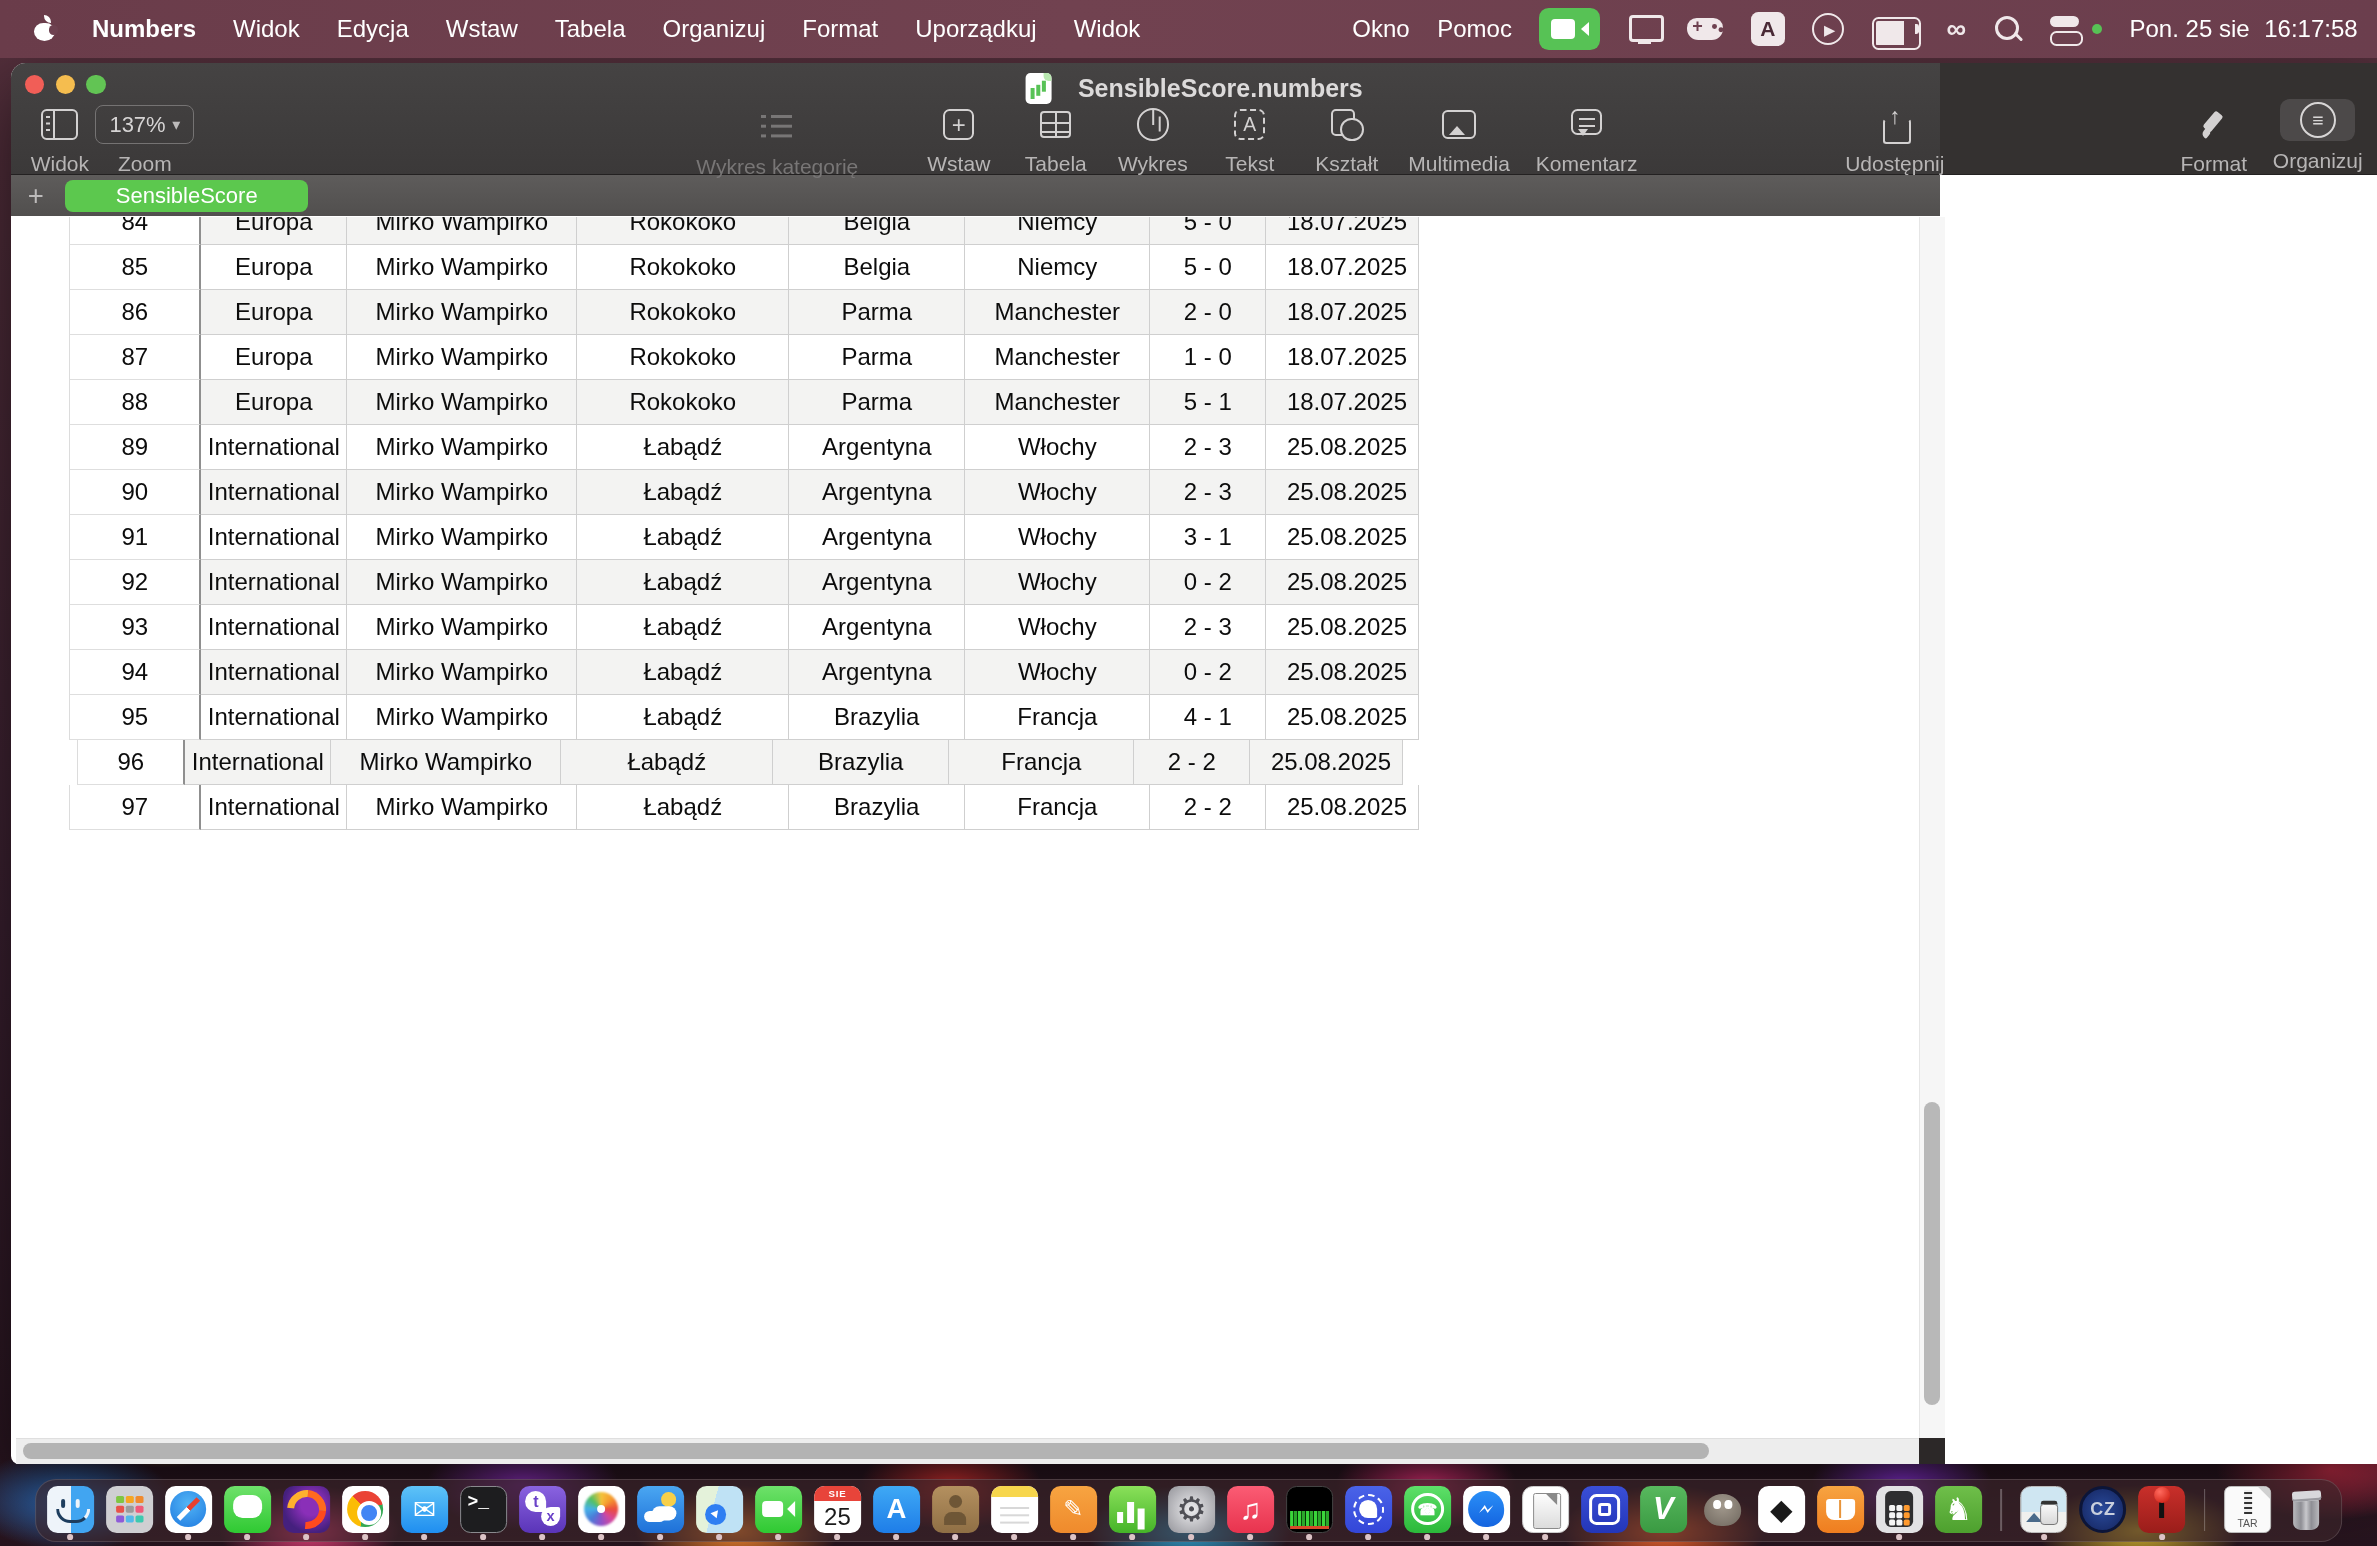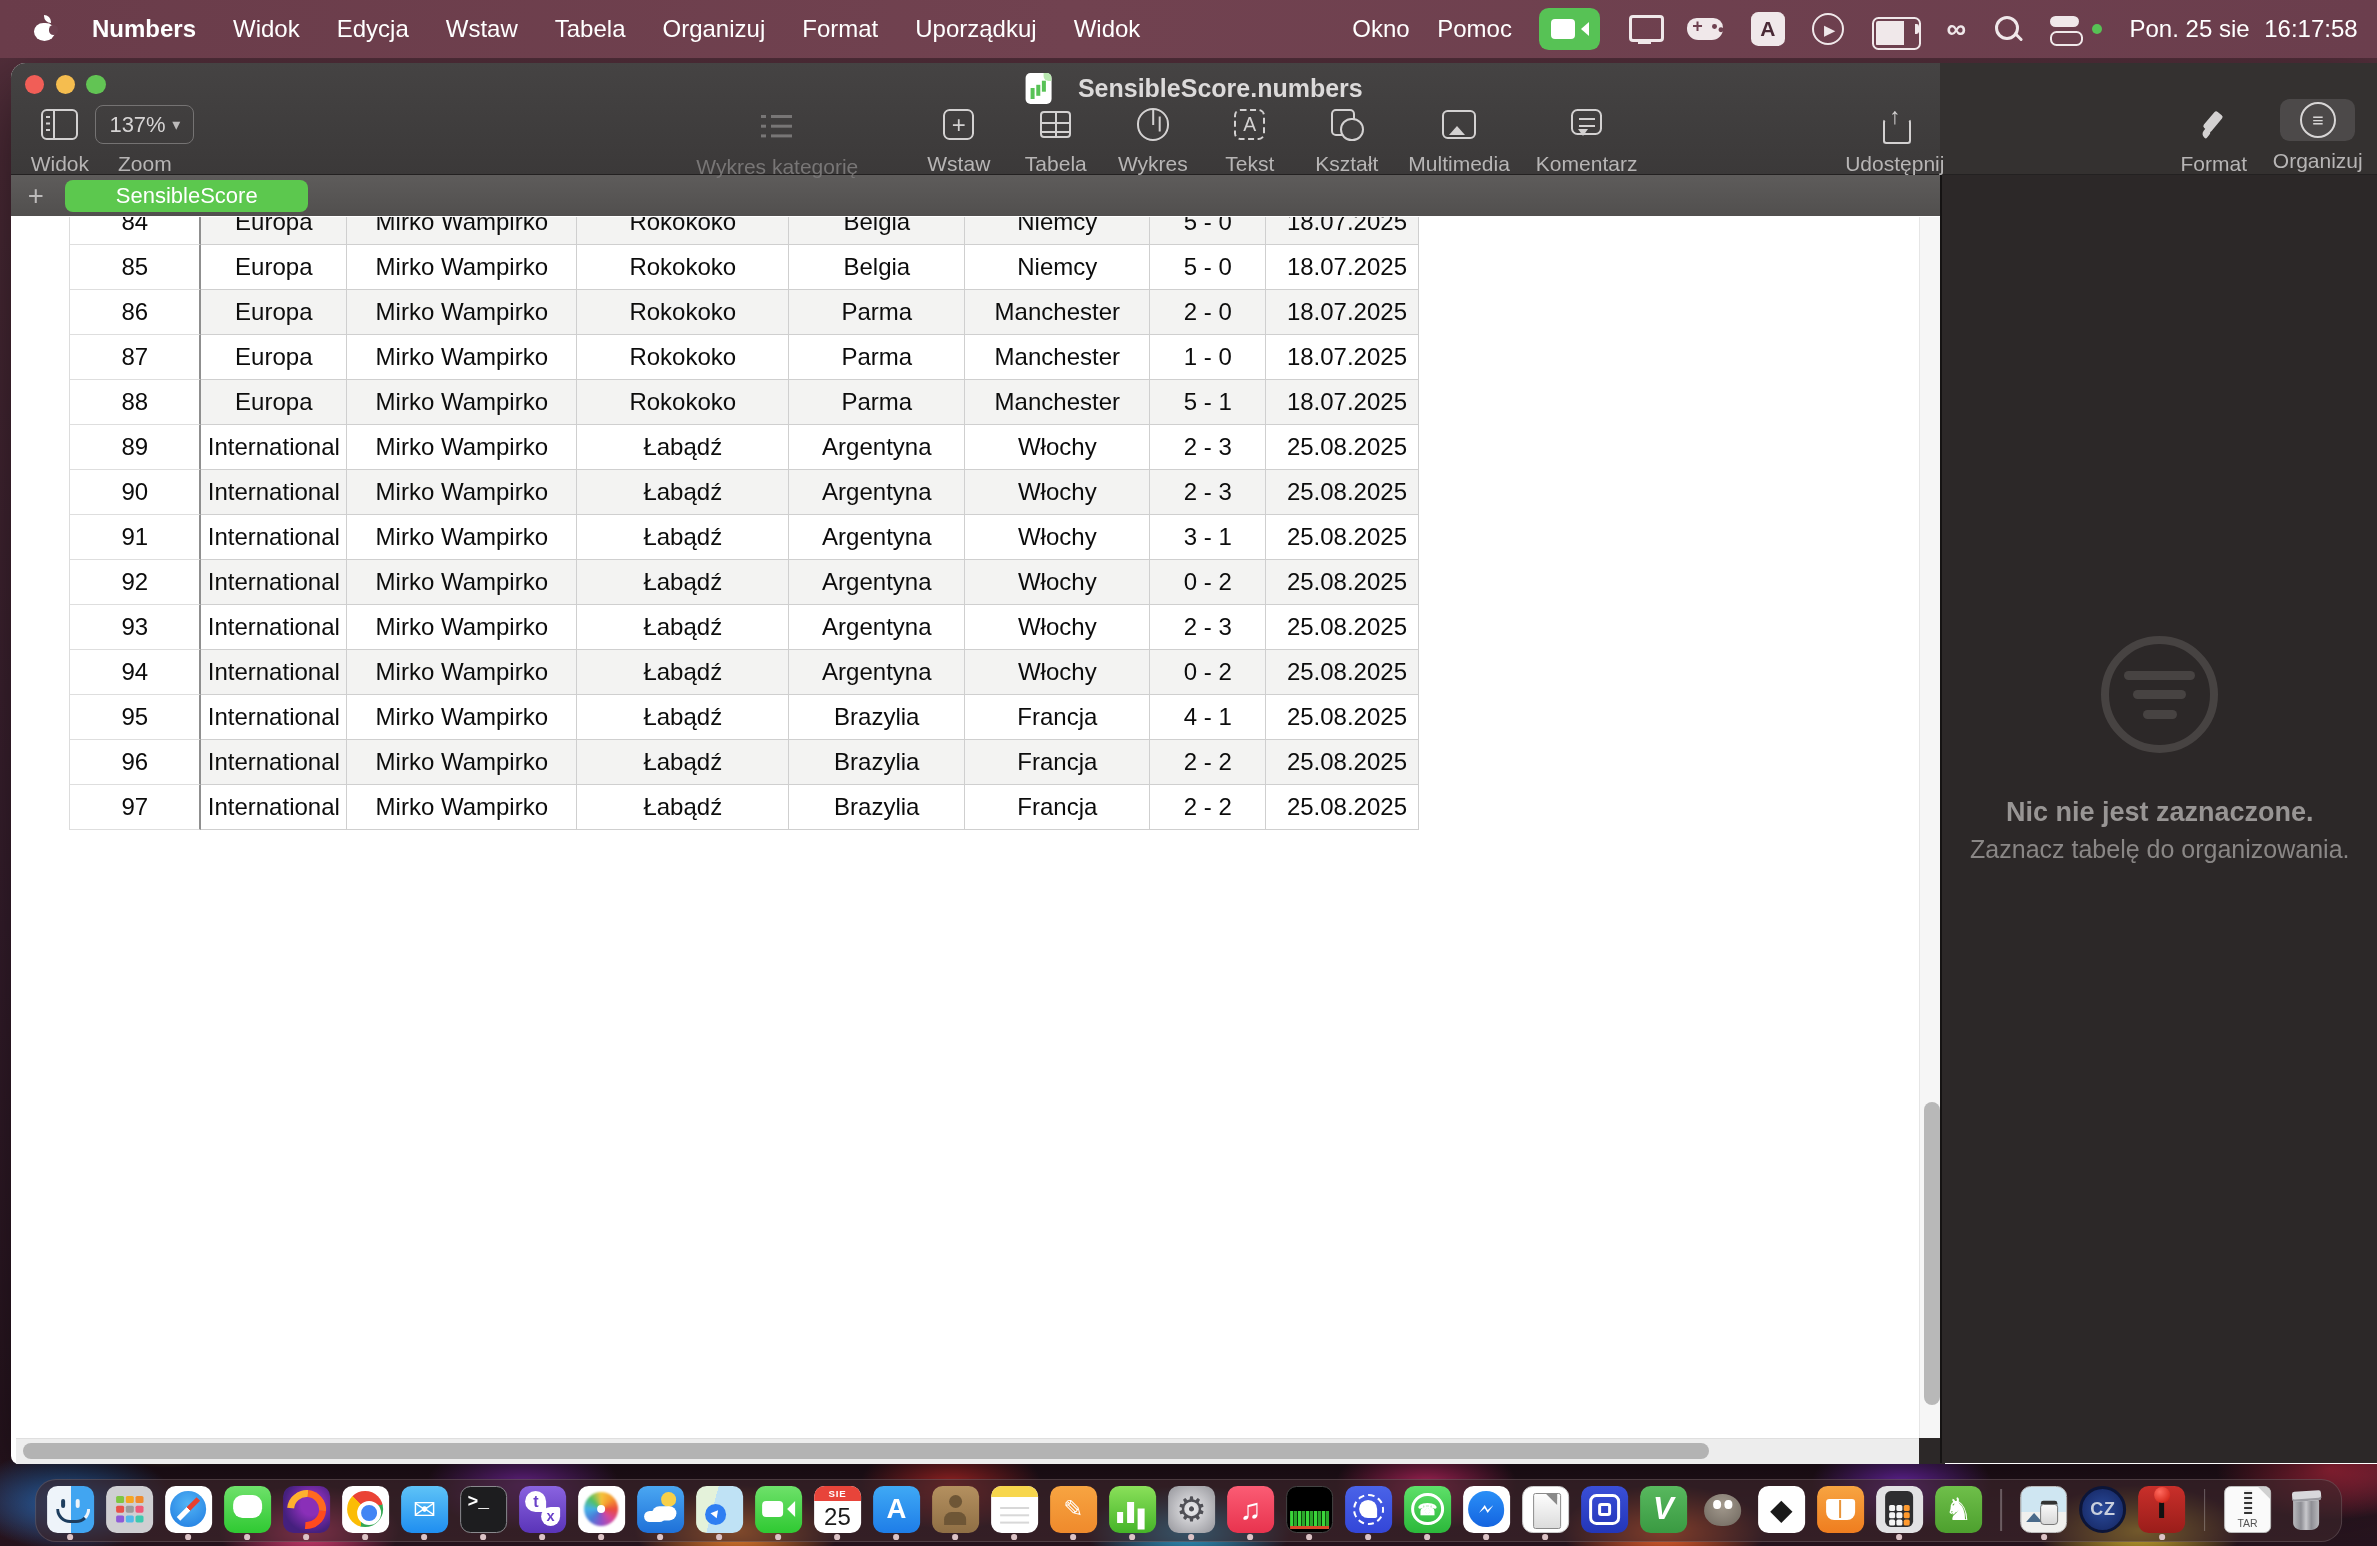--- a/index.html
+++ b/index.html
@@ -619,21 +619,21 @@
           <div class="tcell rn" style="width: 132px;">95</div>
           <div class="tcell" style="width: 146px;">International</div>
           <div class="tcell" style="width: 230px;">Mirko Wampirko</div>
           <div class="tcell" style="width: 212px;">Łabądź</div>
           <div class="tcell" style="width: 176px;">Brazylia</div>
           <div class="tcell" style="width: 185px;">Francja</div>
           <div class="tcell" style="width: 116px;">4 - 1</div>
           <div class="tcell date" style="width: 153px;">25.08.2025</div>
         </div>
         <div class="trow alt">
-          <div class="tcell rn" style="width: 132px;">96</div>
+          <div class="tcell rn" style="width: 108px; margin-left: 8px;">96</div>
           <div class="tcell" style="width: 146px;">International</div>
           <div class="tcell" style="width: 230px;">Mirko Wampirko</div>
           <div class="tcell" style="width: 212px;">Łabądź</div>
           <div class="tcell" style="width: 176px;">Brazylia</div>
           <div class="tcell" style="width: 185px;">Francja</div>
           <div class="tcell" style="width: 116px;">2 - 2</div>
           <div class="tcell date" style="width: 153px;">25.08.2025</div>
         </div>
         <div class="trow">
           <div class="tcell rn" style="width: 132px;">97</div>
@@ -648,31 +648,20 @@
       </div>
     <div class="vscroll">
       <div class="vthumb"></div>
     </div>
     <div class="hscroll">
       <div class="hthumb"></div>
     </div>
     <div class="scroll-corner"></div>
   </div>
 
-  <div class="panel">
-    <div class="panel-empty">
-      <div class="pe-circle">
-        <i class="pe-l1"></i>
-          <i class="pe-l2"></i>
-          <i class="pe-l3"></i>
-      </div>
-      <div class="pe-title">Nic nie jest zaznaczone.</div>
-      <div class="pe-sub">Zaznacz tabelę do organizowania.</div>
-    </div>
-  </div>
 </div>
 
 <div class="dock" id="dock">
     <div class="dock-item running">
       <div class="di icon-finder"></div>
       <span class="dot"></span>
     </div>
     <div class="dock-item">
       <div class="di icon-launchpad"></div>
       <span class="dot"></span>

